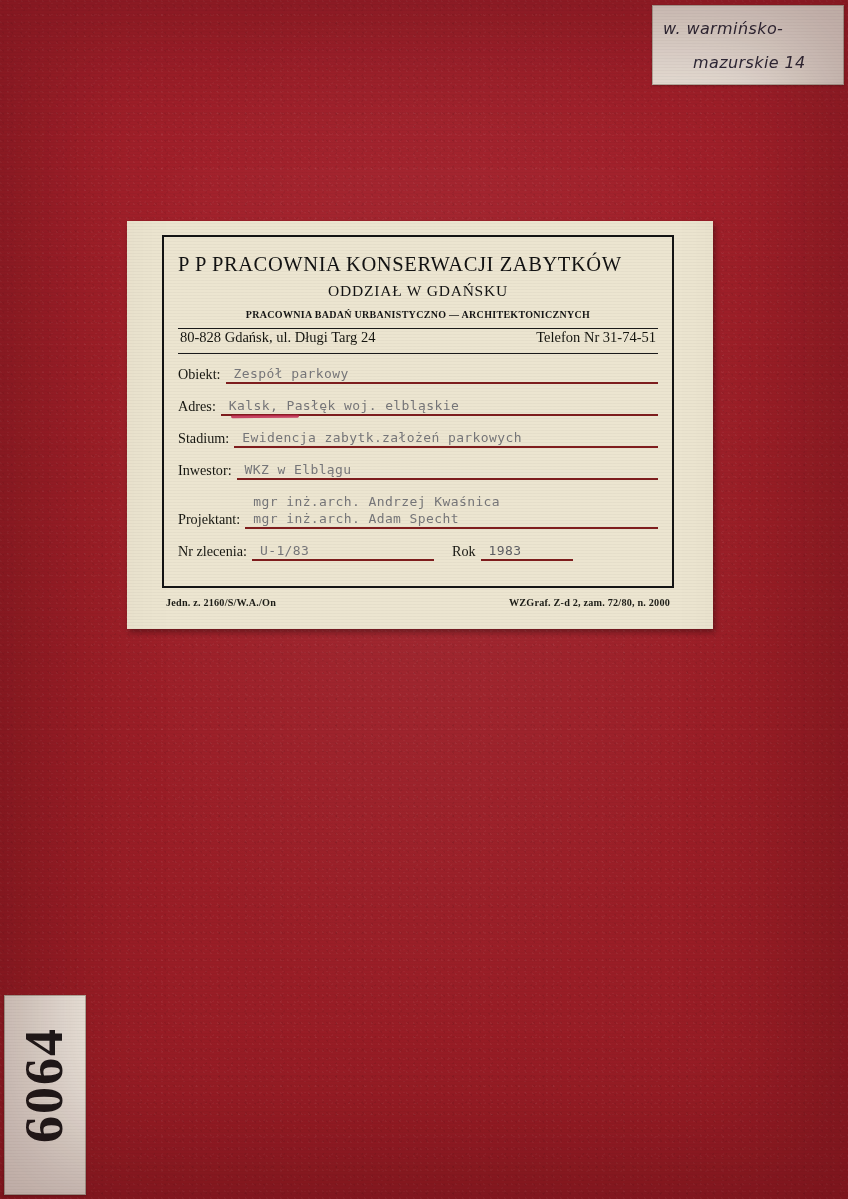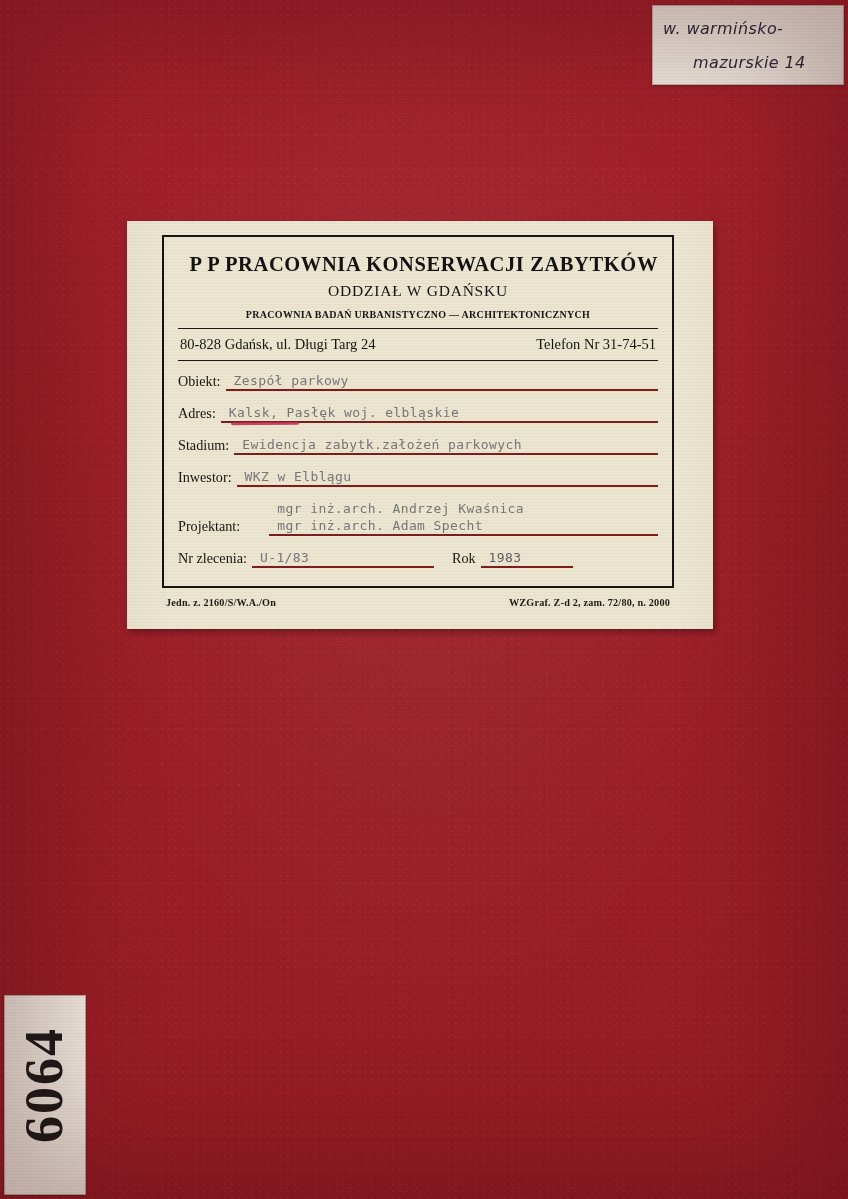--- a/index.html
+++ b/index.html
@@ -111,22 +111,22 @@
     position: absolute;
     left: 35px;
     top: 14px;
     width: 512px;
     height: 353px;
     border: 2px solid #141414;
     box-sizing: border-box;
     padding: 10px 14px 0 14px;
   }
   .hdr1 {
-    text-align: right;
-    font-weight: bold;
+    text-align: left;
+    font-weight: normal;
     font-size: 20.5px;
     letter-spacing: 0.6px;
     color: #121212;
     margin-top: 6px;
   }
   .hdr2 {
     text-align: center;
     font-size: 15.5px;
     letter-spacing: 0.8px;
     color: #131313;
@@ -144,21 +144,20 @@
   .rule {
     border: none;
     border-top: 1.6px solid #1a1a1a;
     margin: 8px 0 0 0;
   }
   .contact-row {
     display: flex;
     justify-content: space-between;
     font-size: 14.5px;
     color: #15150f;
-    margin-top: 7px;
     padding: 0 2px;
   }
   .rule2 {
     border: none;
     border-top: 1.6px solid #1a1a1a;
     margin: 7px 0 0 0;
   }
 
   .fields {
     margin-top: 11px;
@@ -196,21 +195,20 @@
   .ftype.dark {
     color: #53535a;
   }
   
   .frow.two {
     align-items: flex-end;
     margin-bottom: 13px;
   }
   .fline.tall {
     height: 34px;
-    margin-left: 24px;
   }
   .ftype.up {
     bottom: 18px;
   }
   
   .frow.split .fline.short {
     flex: 0 0 182px;
   }
   .rok-label {
     font-size: 14.2px;

